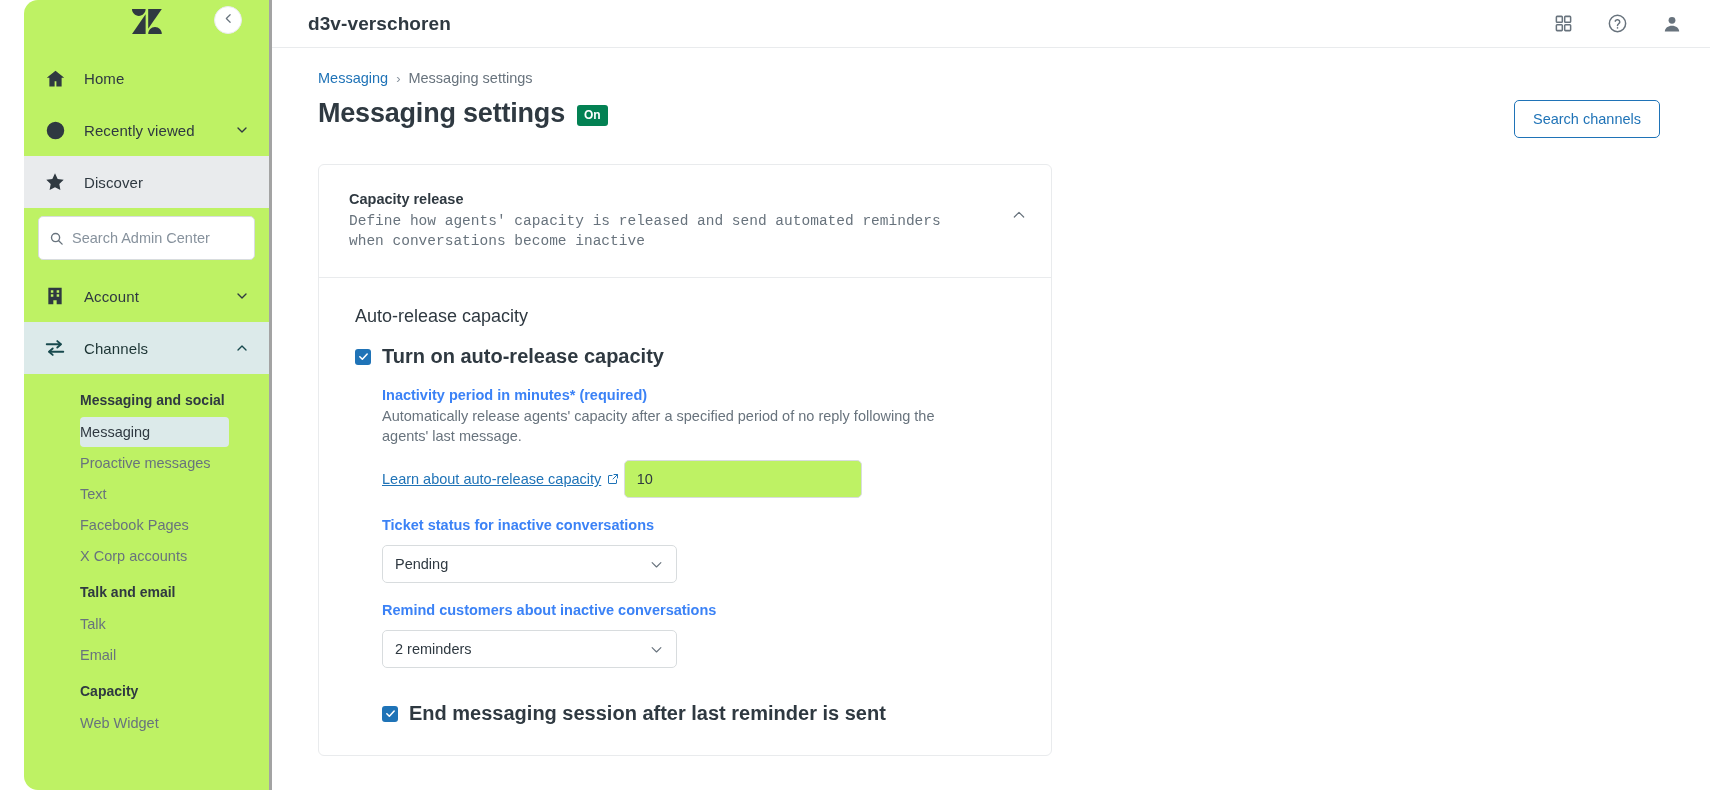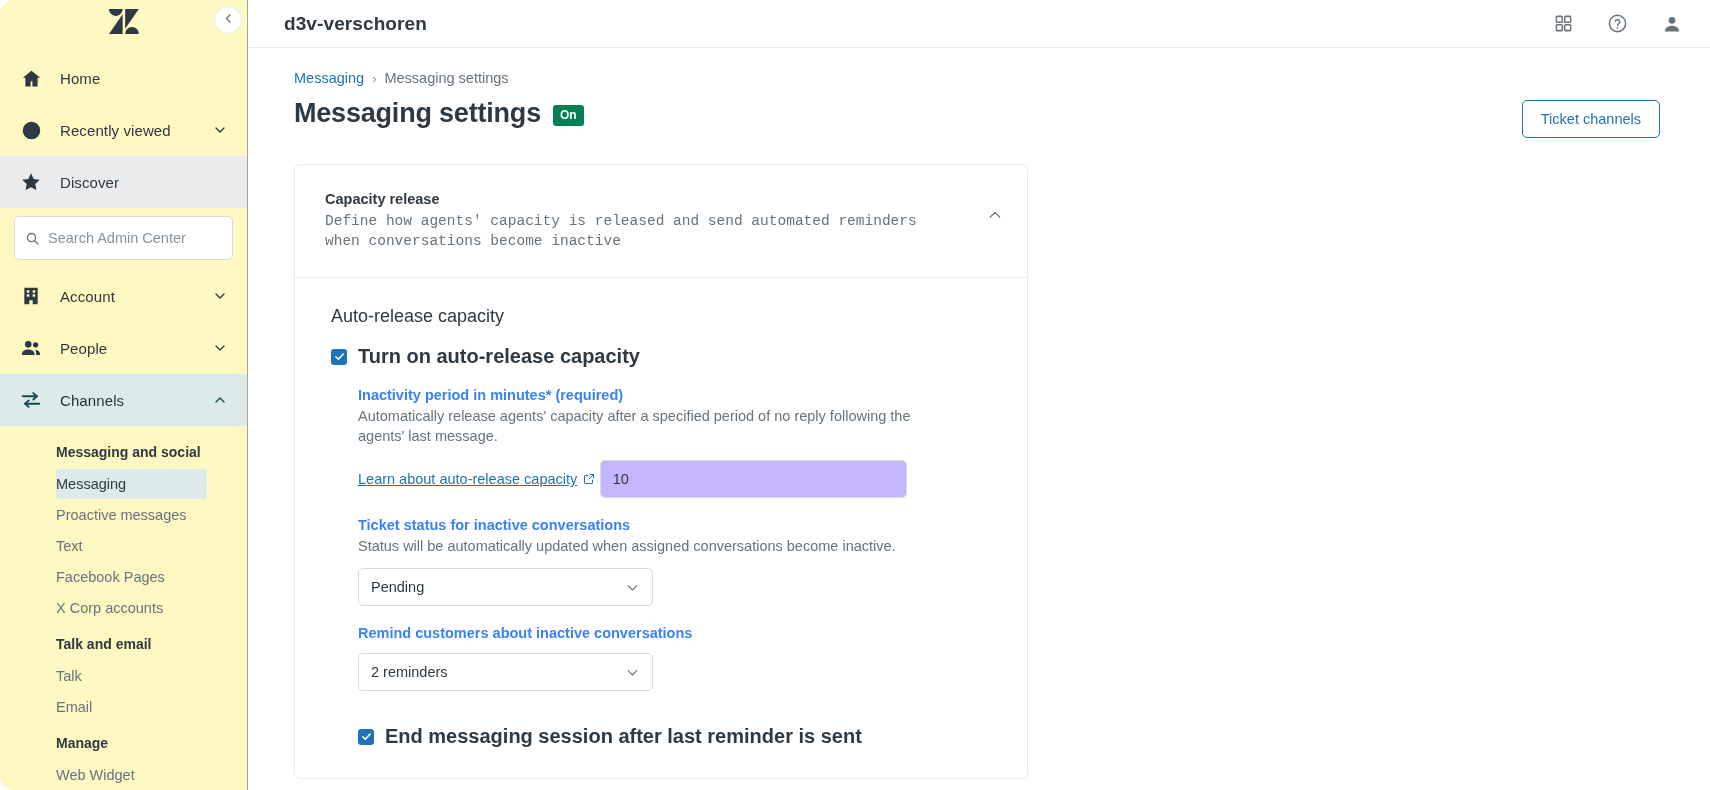--- a/index.html
+++ b/index.html
@@ -14,26 +14,27 @@
     width: 1710px; height: 790px;
     display: flex;
     background: #ffffff;
   }
 
   
   .sidebar {
     position: relative;
     width: 248px;
     height: 790px;
-    background: #fef9c3;
-    border-right: 1px solid #a3a3a3;
+    background: #bef264;
+    border-right: 3px solid #a3a3a3;
     border-top-left-radius: 14px;
     border-bottom-left-radius: 14px;
     flex: 0 0 248px;
     overflow: hidden;
+    margin-left: 24px;
   }
   .brand {
     height: 48px;
     display: flex;
     align-items: center;
     justify-content: center;
   }
   .nav-top { padding-top: 4px; }
   .nav-item {
     height: 52px;
@@ -268,30 +269,30 @@
     align-items: center;
     gap: 6px;
     color: #1f73b7;
     font-size: 14.5px;
     text-decoration: underline;
     margin-top: 2px;
     cursor: pointer;
   }
   .text-input {
     margin-top: 14px;
-    width: 307px;
+    width: 238px;
     height: 38px;
     border: 1px solid #d8dcde;
     border-radius: 5px;
     padding: 0 12px;
     font-size: 14.5px;
     font-family: "Liberation Sans", sans-serif;
     color: #2f3941;
     outline: none;
-    background: #c4b5fd;
+    background: #bef264;
   }
   .select-box {
     margin-top: 12px;
     width: 295px;
     height: 38px;
     border: 1px solid #d8dcde;
     border-radius: 5px;
     display: flex;
     align-items: center;
     padding: 0 12px;
@@ -377,36 +378,20 @@
             </svg>
         </span>
         <span class="label">Account</span>
         <span class="chev">
           <svg width="16" height="16" viewBox="0 0 24 24" fill="none" stroke="currentColor" stroke-width="2" stroke-linecap="round" stroke-linejoin="round">
               <polyline points="6 9 12 15 18 9"></polyline>
             </svg>
         </span>
       </div>
 
-      <div class="nav-item">
-        <span class="ico">
-          <svg width="22" height="22" viewBox="0 0 24 24" fill="currentColor">
-              <circle cx="9" cy="8" r="3.6"></circle>
-              <circle cx="17" cy="8.5" r="2.9"></circle>
-              <path d="M2.2 18.5c0-3.2 3-5 6.8-5s6.8 1.8 6.8 5v1.2H2.2z"></path>
-              <path d="M16.5 13.9c3 .2 5.3 1.8 5.3 4.6v1.2h-4.1v-1.2c0-1.8-.5-3.3-1.2-4.6z"></path>
-            </svg>
-        </span>
-        <span class="label">People</span>
-        <span class="chev">
-          <svg width="16" height="16" viewBox="0 0 24 24" fill="none" stroke="currentColor" stroke-width="2" stroke-linecap="round" stroke-linejoin="round">
-              <polyline points="6 9 12 15 18 9"></polyline>
-            </svg>
-        </span>
-      </div>
 
       <div class="nav-item active-teal">
         <span class="ico">
           <svg width="22" height="22" viewBox="0 0 24 24" fill="none" stroke="currentColor" stroke-width="2.1" stroke-linecap="round" stroke-linejoin="round">
             <line x1="3" y1="8" x2="18" y2="8"></line>
               <polyline points="14.5 4.5 18.5 8 14.5 11.5"></polyline>
             <line x1="21" y1="16" x2="6" y2="16"></line>
               <polyline points="9.5 12.5 5.5 16 9.5 19.5"></polyline>
           </svg>
         </span>
@@ -424,21 +409,21 @@
       <div class="subnav-item sel">Messaging</div>
       <div class="subnav-item">Proactive messages</div>
       <div class="subnav-item">Text</div>
       <div class="subnav-item">Facebook Pages</div>
       <div class="subnav-item">X Corp accounts</div>
 
       <div class="subnav-heading">Talk and email</div>
       <div class="subnav-item">Talk</div>
       <div class="subnav-item">Email</div>
 
-      <div class="subnav-heading">Manage</div>
+      <div class="subnav-heading">Capacity</div>
       <div class="subnav-item">Web Widget</div>
     </div>
   </aside>
 
   <div class="collapse-btn">
     <span>
       <svg width="13" height="13" viewBox="0 0 24 24" fill="none" stroke="currentColor" stroke-width="2.2" stroke-linecap="round" stroke-linejoin="round">
           <polyline points="15 5 8 12 15 19"></polyline>
         </svg>
     </span>
@@ -482,21 +467,21 @@
           <span class="sep">›</span>
           <span>Messaging settings</span>
         </div>
 
         <div class="title-row">
           <div style="display:flex;align-items:flex-start;">
             <h1 class="page-title">Messaging settings</h1>
             <span class="badge-on">On</span>
           </div>
           <div class="title-spacer"></div>
-          <button class="btn-outline">Ticket channels</button>
+          <button class="btn-outline">Search channels</button>
         </div>
 
         <section class="card">
 
           <div class="card-head">
             <div class="card-head-text">
               <div class="card-head-title">Capacity release</div>
               <div class="card-head-desc">Define how agents' capacity is released and send automated reminders when conversations become inactive</div>
             </div>
             <span class="card-head-chev">
@@ -534,21 +519,20 @@
                         <line x1="21" y1="3" x2="12" y2="12"></line>
                       <path d="M19 14v6a1 1 0 01-1 1H4a1 1 0 01-1-1V6a1 1 0 011-1h6"></path>
                     </svg>
                   </span>
                 </span>
                 <input class="text-input" type="text" value="10" style="">
               </div>
 
               <div class="field-block">
                 <div class="field-label">Ticket status for inactive conversations</div>
-                <div class="field-desc">Status will be automatically updated when assigned conversations become inactive.</div>
                 <div class="select-box">
                   <span class="sv">Pending</span>
                   <span class="schev">
                     <svg width="15" height="15" viewBox="0 0 24 24" fill="none" stroke="currentColor" stroke-width="1.8" stroke-linecap="round" stroke-linejoin="round">
                         <polyline points="5 9 12 16 19 9"></polyline>
                       </svg>
                   </span>
                 </div>
               </div>
 

